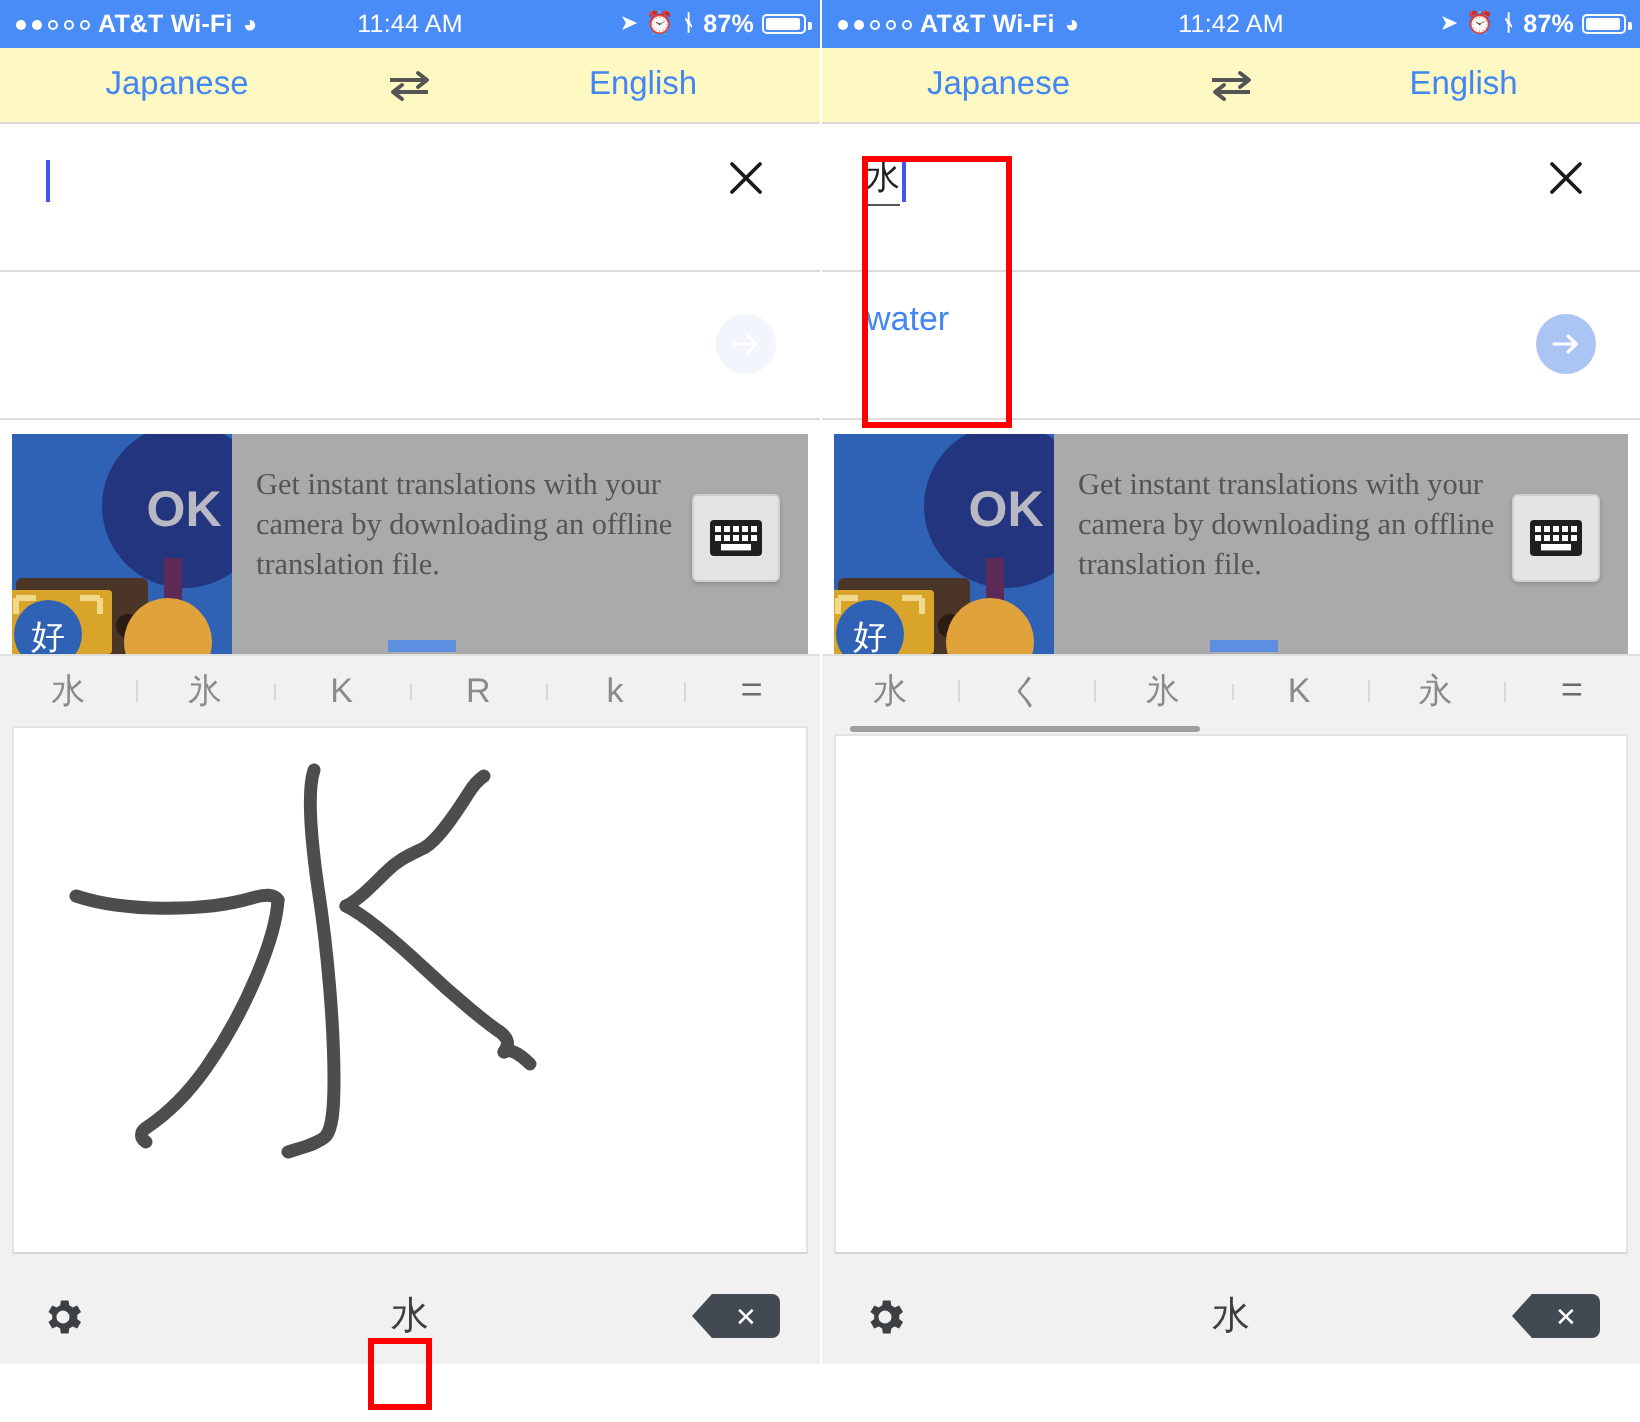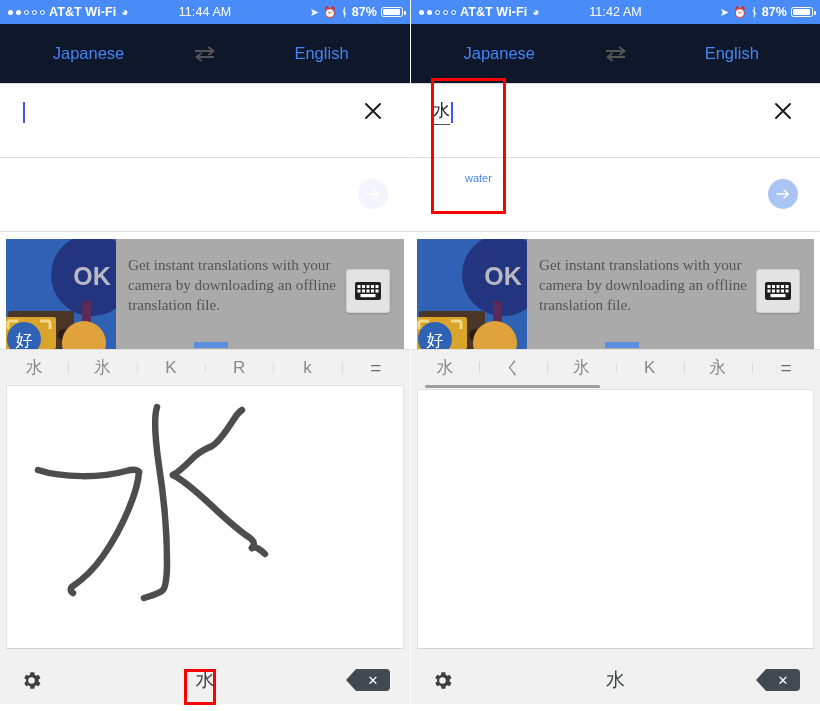--- a/index.html
+++ b/index.html
@@ -27,22 +27,22 @@
   .sb-time { position:absolute; left:0; right:0; text-align:center; font-size:12.5px; font-weight:normal; pointer-events:none; }
   .sb-right { margin-left:auto; display:flex; align-items:center; gap:4px; padding-right:7px; }
   .sb-right .gl { font-size:11px; line-height:1; }
   .battery-pct { font-size:12.5px; font-weight:bold; }
   .battery { width:22px; height:10px; border:1.3px solid #fff; border-radius:2.5px; position:relative; display:inline-block; }
   .battery:after { content:""; position:absolute; right:-3.5px; top:3px; width:2px; height:4px; background:#fff; border-radius:0 1px 1px 0; }
   .battery i { position:absolute; left:1px; top:1px; bottom:1px; width:85%; background:#fff; border-radius:1px; display:block; }
 
   
   .langbar {
-    height:60px; display:flex; align-items:center; justify-content:space-between;
-    padding:0 0; background:#0f172a; border-bottom:1px solid #dcdcdc; position:relative;
+    height:38px; display:flex; align-items:center; justify-content:space-between;
+    padding:0 0; background:#fef9c3; border-bottom:1px solid #dcdcdc; position:relative;
   }
   .lang { flex:1; text-align:center; color:#4285f4; font-size:16.5px; }
   .swap { width:56px; display:flex; align-items:center; justify-content:center; }
   .swap svg { display:block; }
 
   
   .input-area {
     height:74px; display:flex; align-items:flex-start; background:#fff;
     border-bottom:1px solid #dcdcdc; position:relative; padding:16px 12px 0 22px;
   }
@@ -55,21 +55,21 @@
   .clear-x {
     position:absolute; right:24px; top:14px; width:26px; height:26px;
     display:flex; align-items:center; justify-content:center;
   }
 
   
   .result-area {
     height:74px; background:#fff; border-bottom:1px solid #dcdcdc;
     position:relative; padding:14px 12px 0 22px;
   }
-  .result-text { font-size:11px; color:#4285f4;margin-left:32px; }
+  .result-text { font-size:17px; color:#4285f4; }
   .go-btn {
     position:absolute; right:22px; top:21px; width:30px; height:30px; border-radius:50%;
     display:flex; align-items:center; justify-content:center;
   }
   .go-btn.faded { background:#f2f5fb; }
   .go-btn.active { background:#aac4f3; }
 
   
   .promo {
     height:110px; background:#aaaaaa; margin:7px 6px 0 6px; display:flex;

